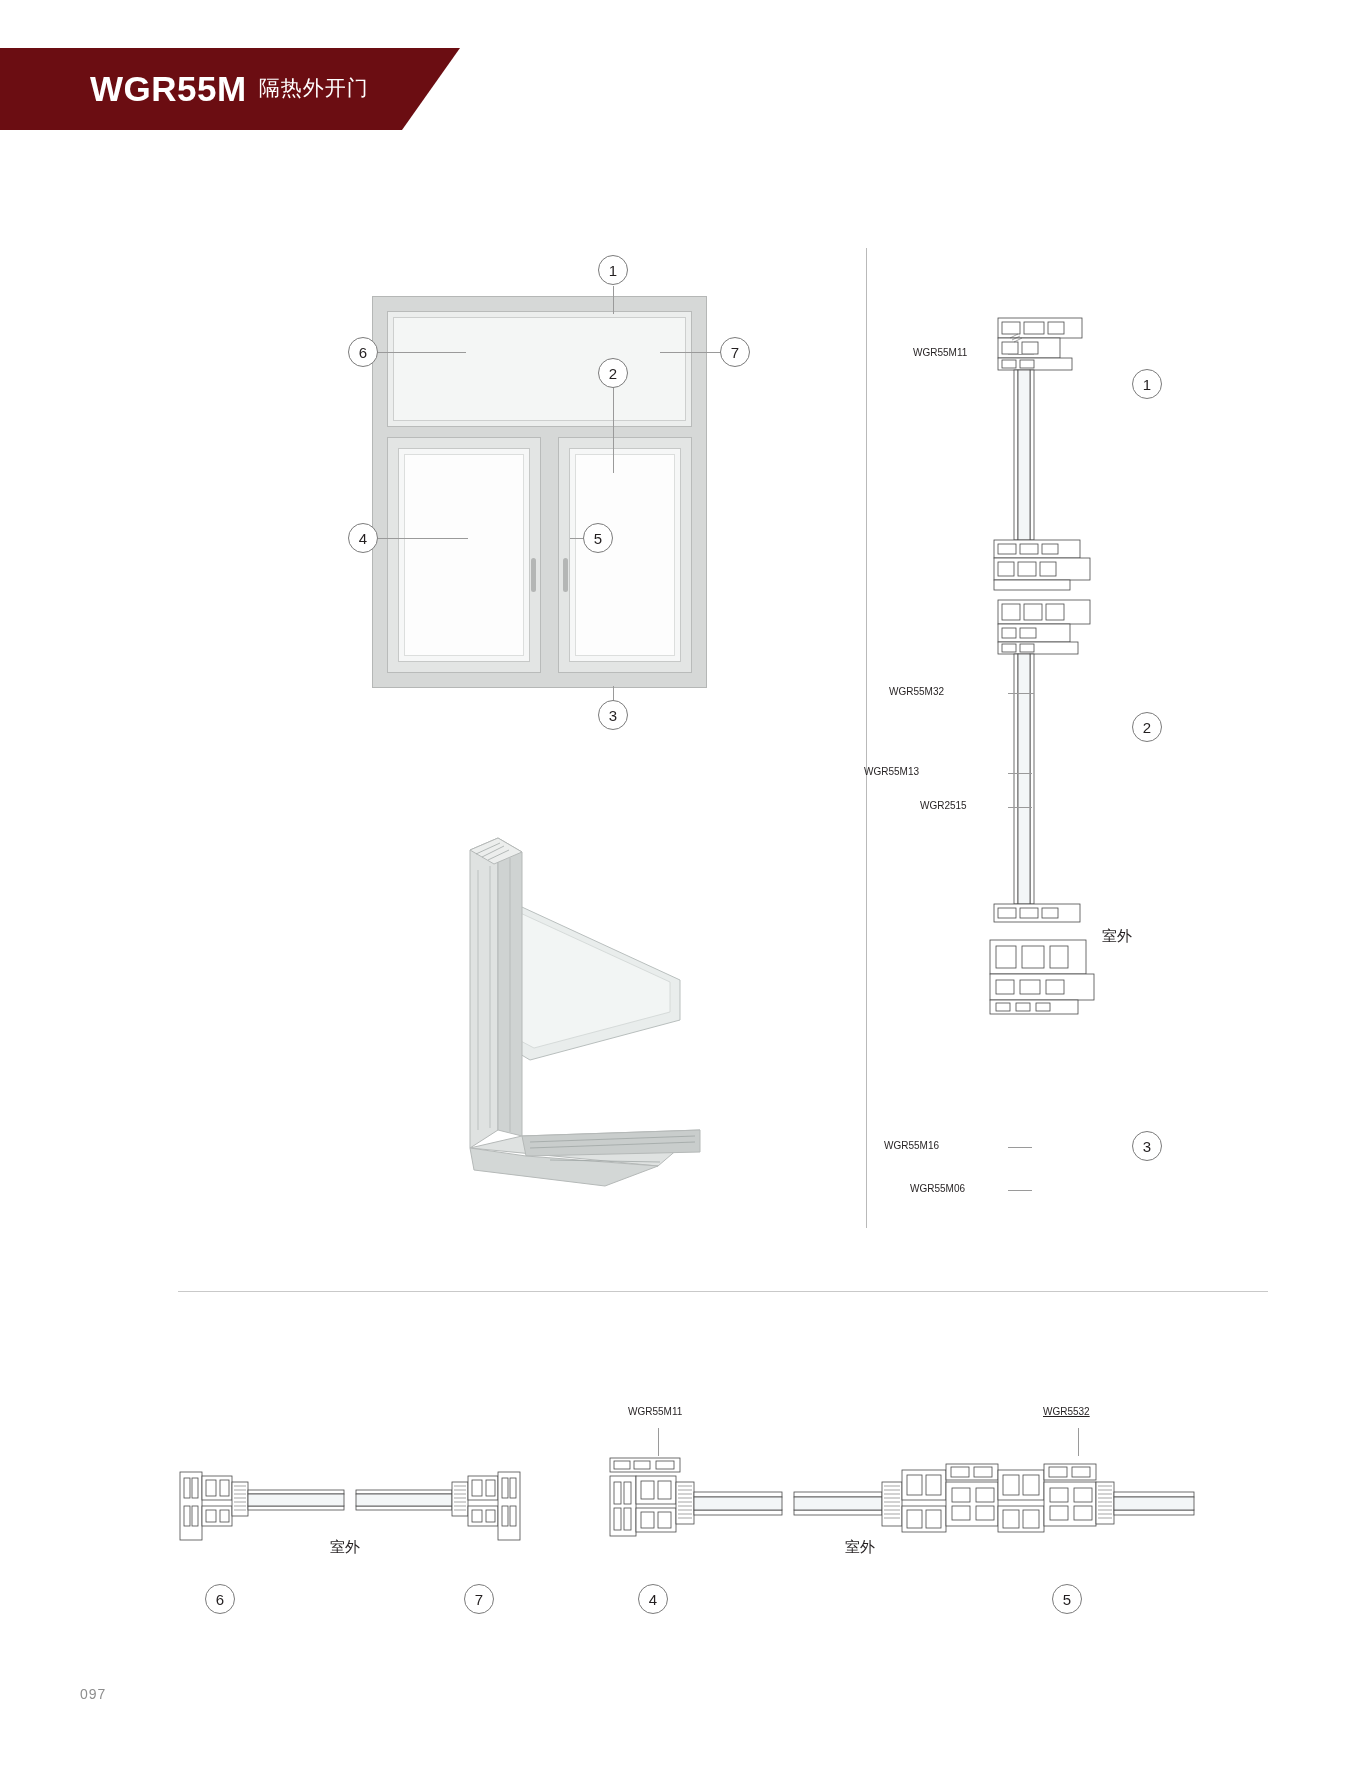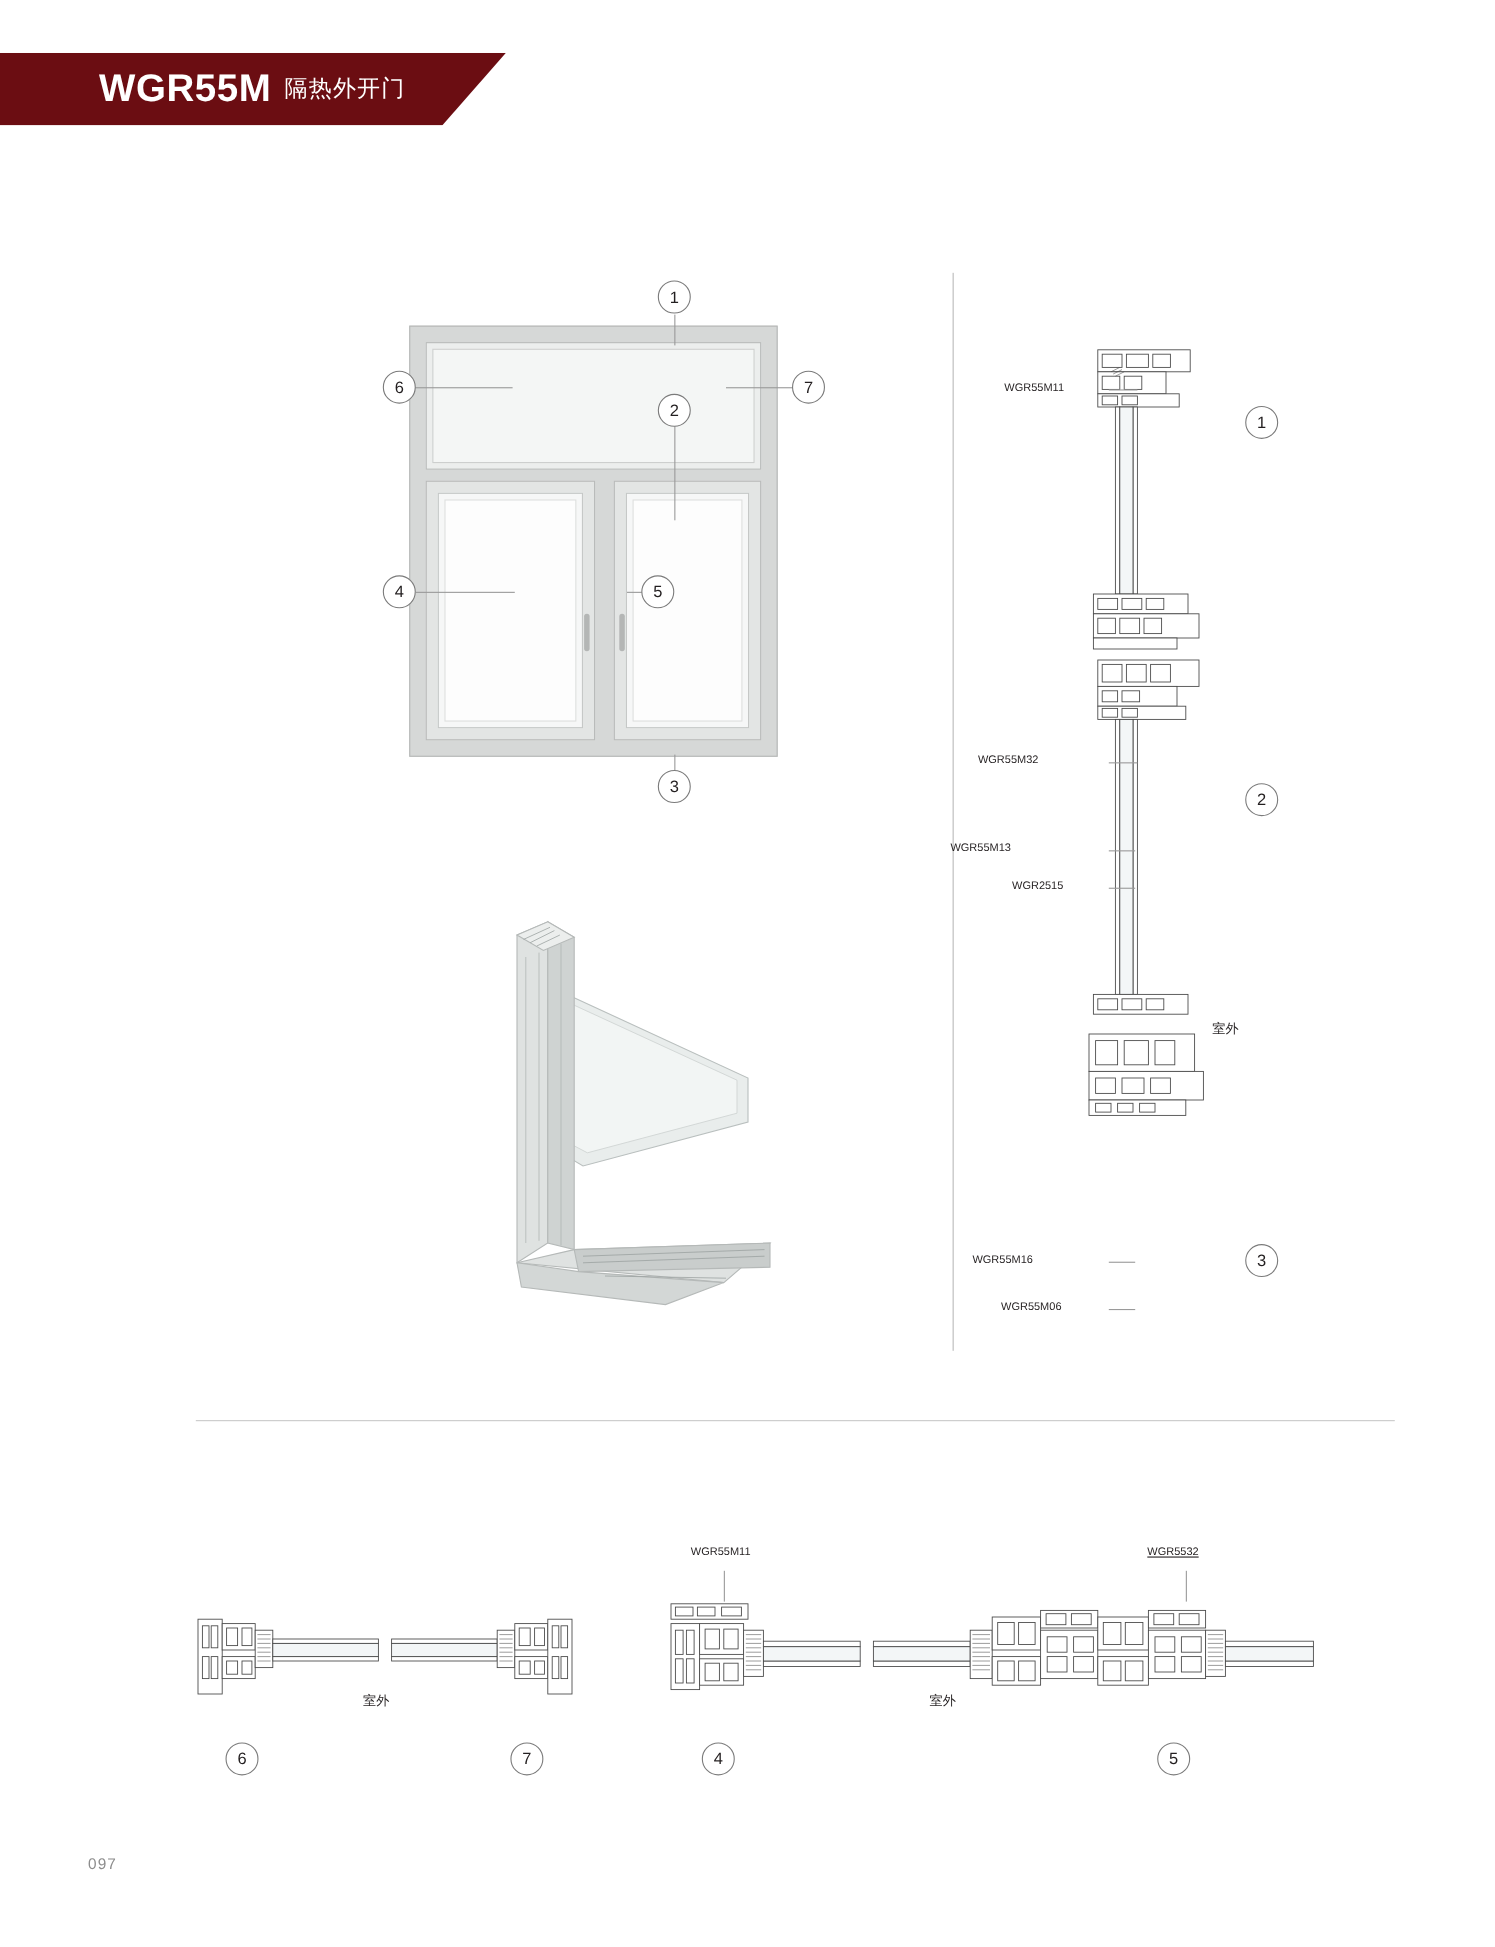--- a/index.html
+++ b/index.html
@@ -15,21 +15,21 @@
     color: #231f20;
     overflow: hidden;
   }
 
   
   .header-banner {
     position: absolute;
     left: 0;
     top: 48px;
     width: 460px;
-    height: 66px;
+    height: 82px;
     background: #6b0d12;
     
     clip-path: polygon(0 0, 100% 0, calc(100% - 58px) 100%, 0 100%);
     display: flex;
     align-items: center;
   }
   .header-title {
     color: #ffffff;
     font-size: 35px;
     font-weight: bold;
@@ -69,21 +69,21 @@
 
   .part-label {
     position: absolute;
     font-size: 10px;
     color: #231f20;
     white-space: nowrap;
     text-align: right;
   }
   .zone-label {
     position: absolute;
-    font-size: 12px;
+    font-size: 15px;
     color: #231f20;
     white-space: nowrap;
   }
 
   .vrule {
     position: absolute;
     width: 1px;
     background: #b9b9b9;
   }
   .hrule {

